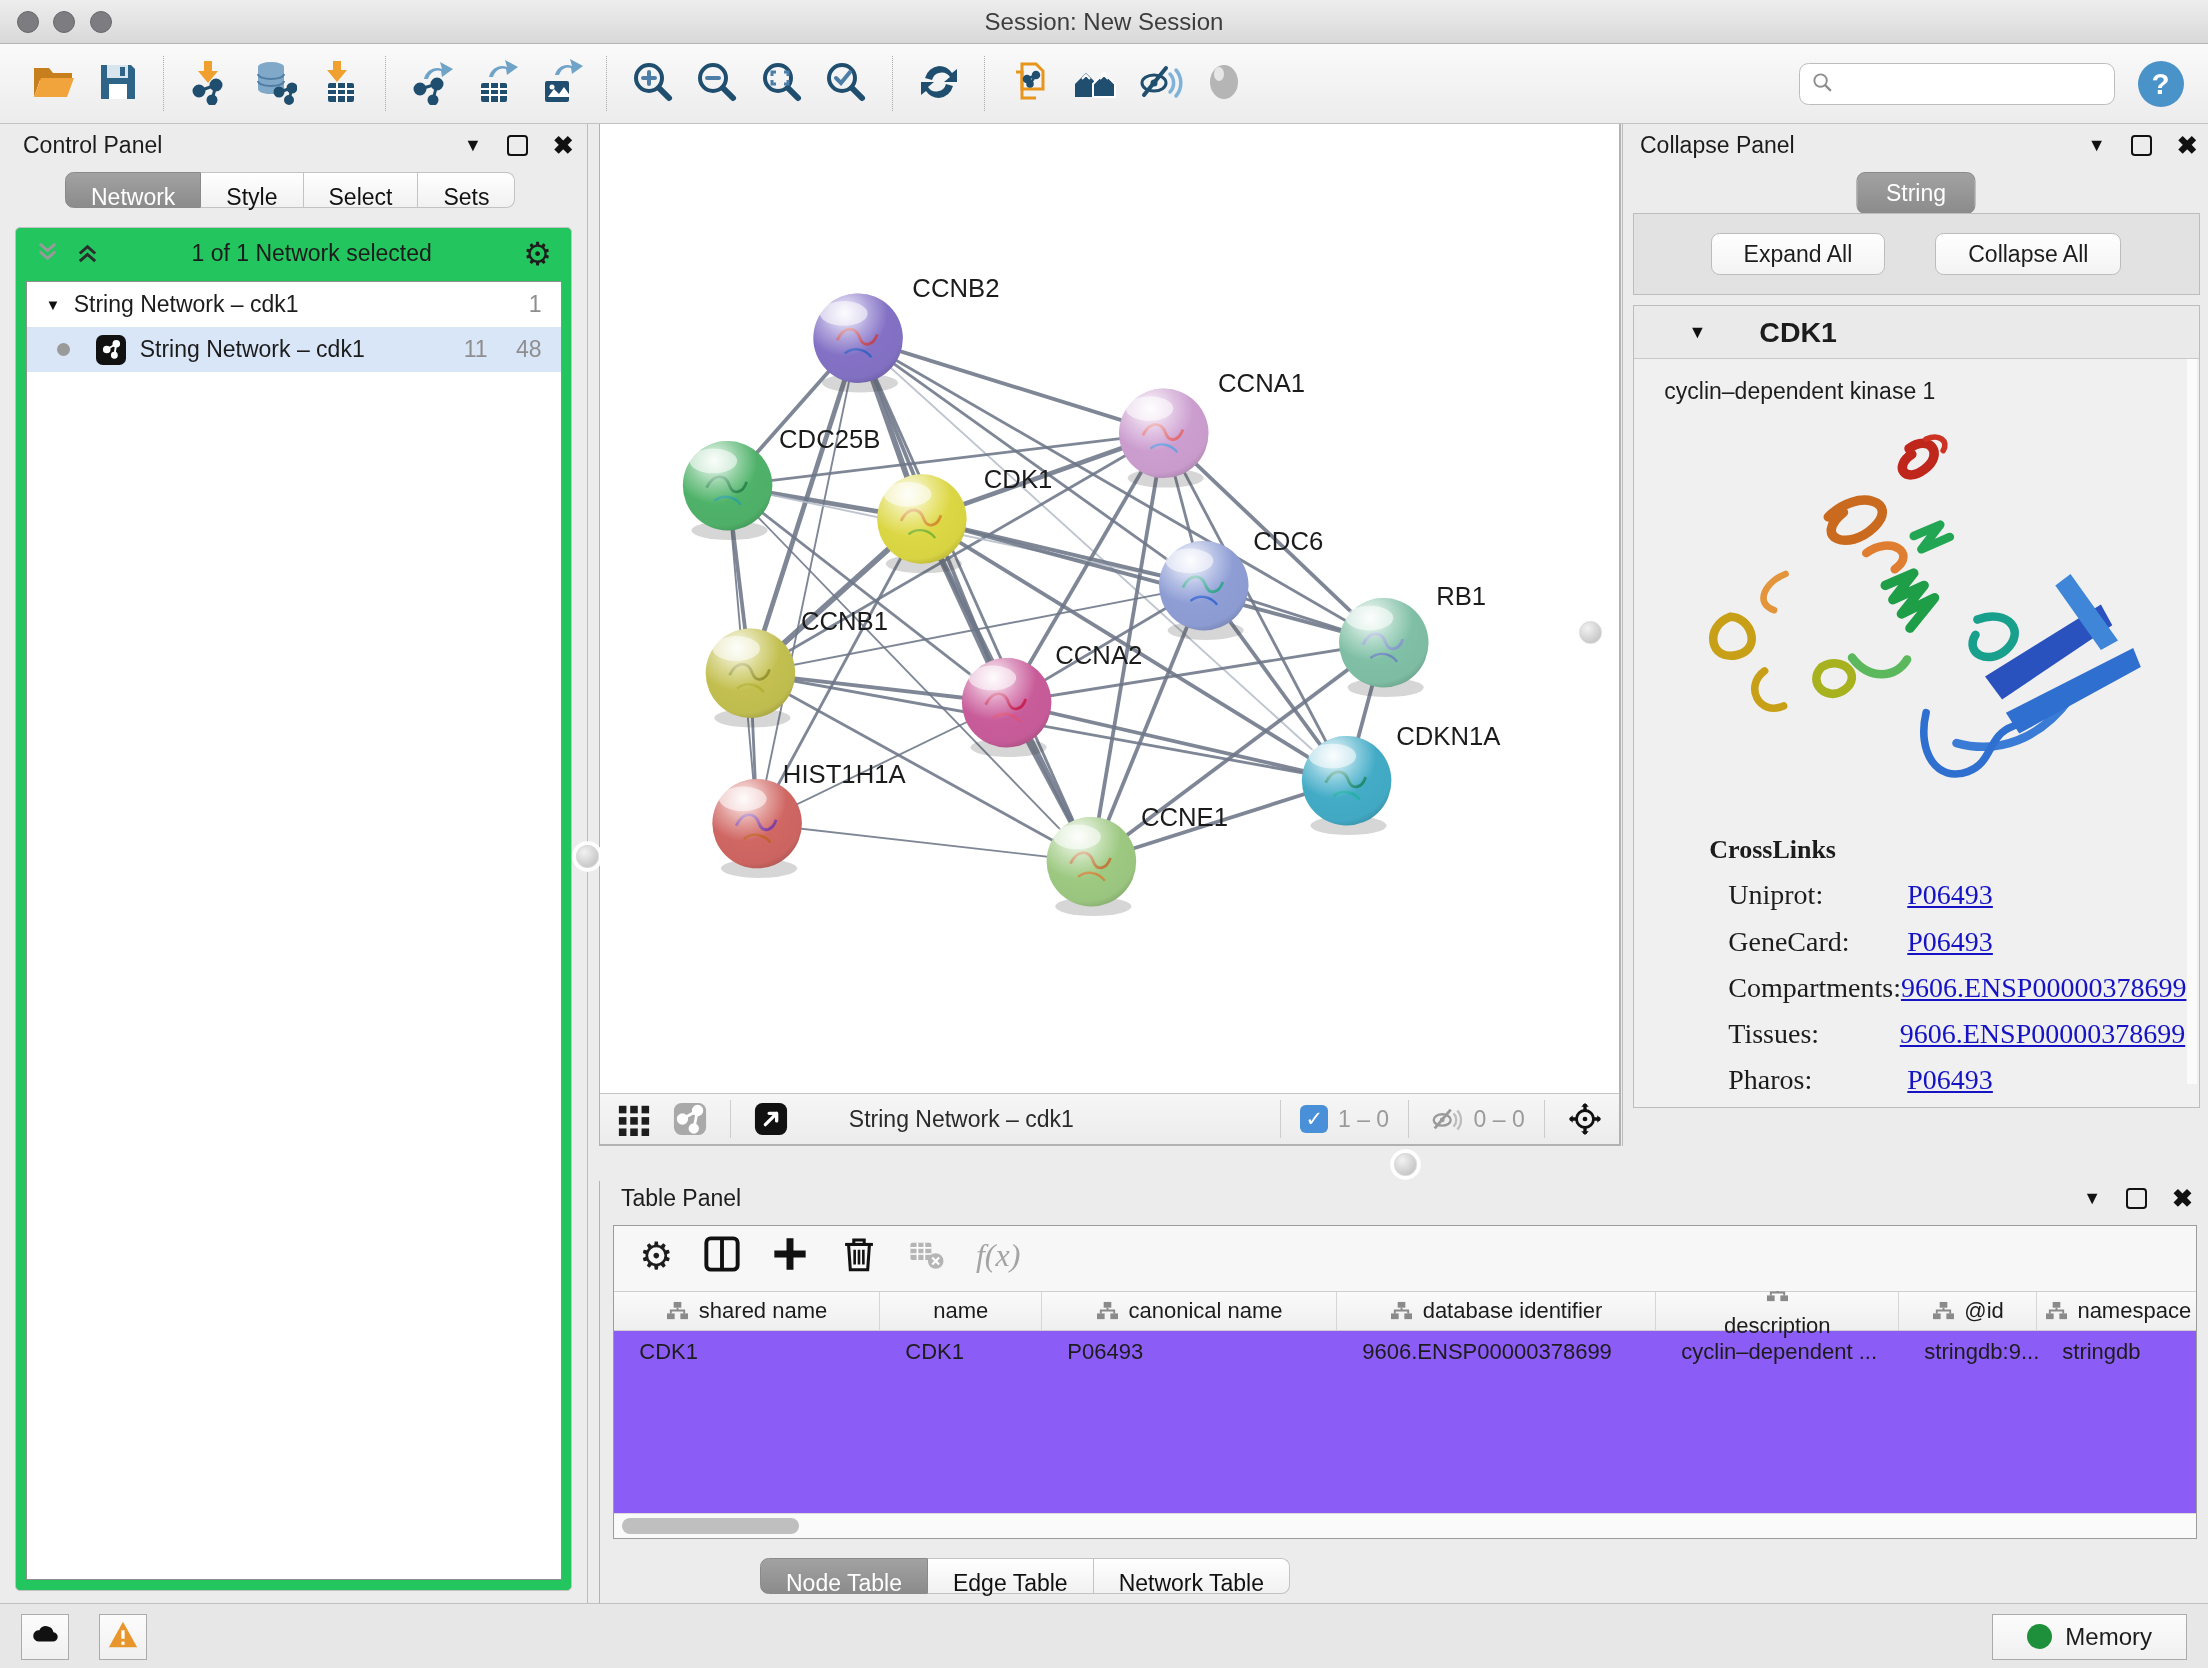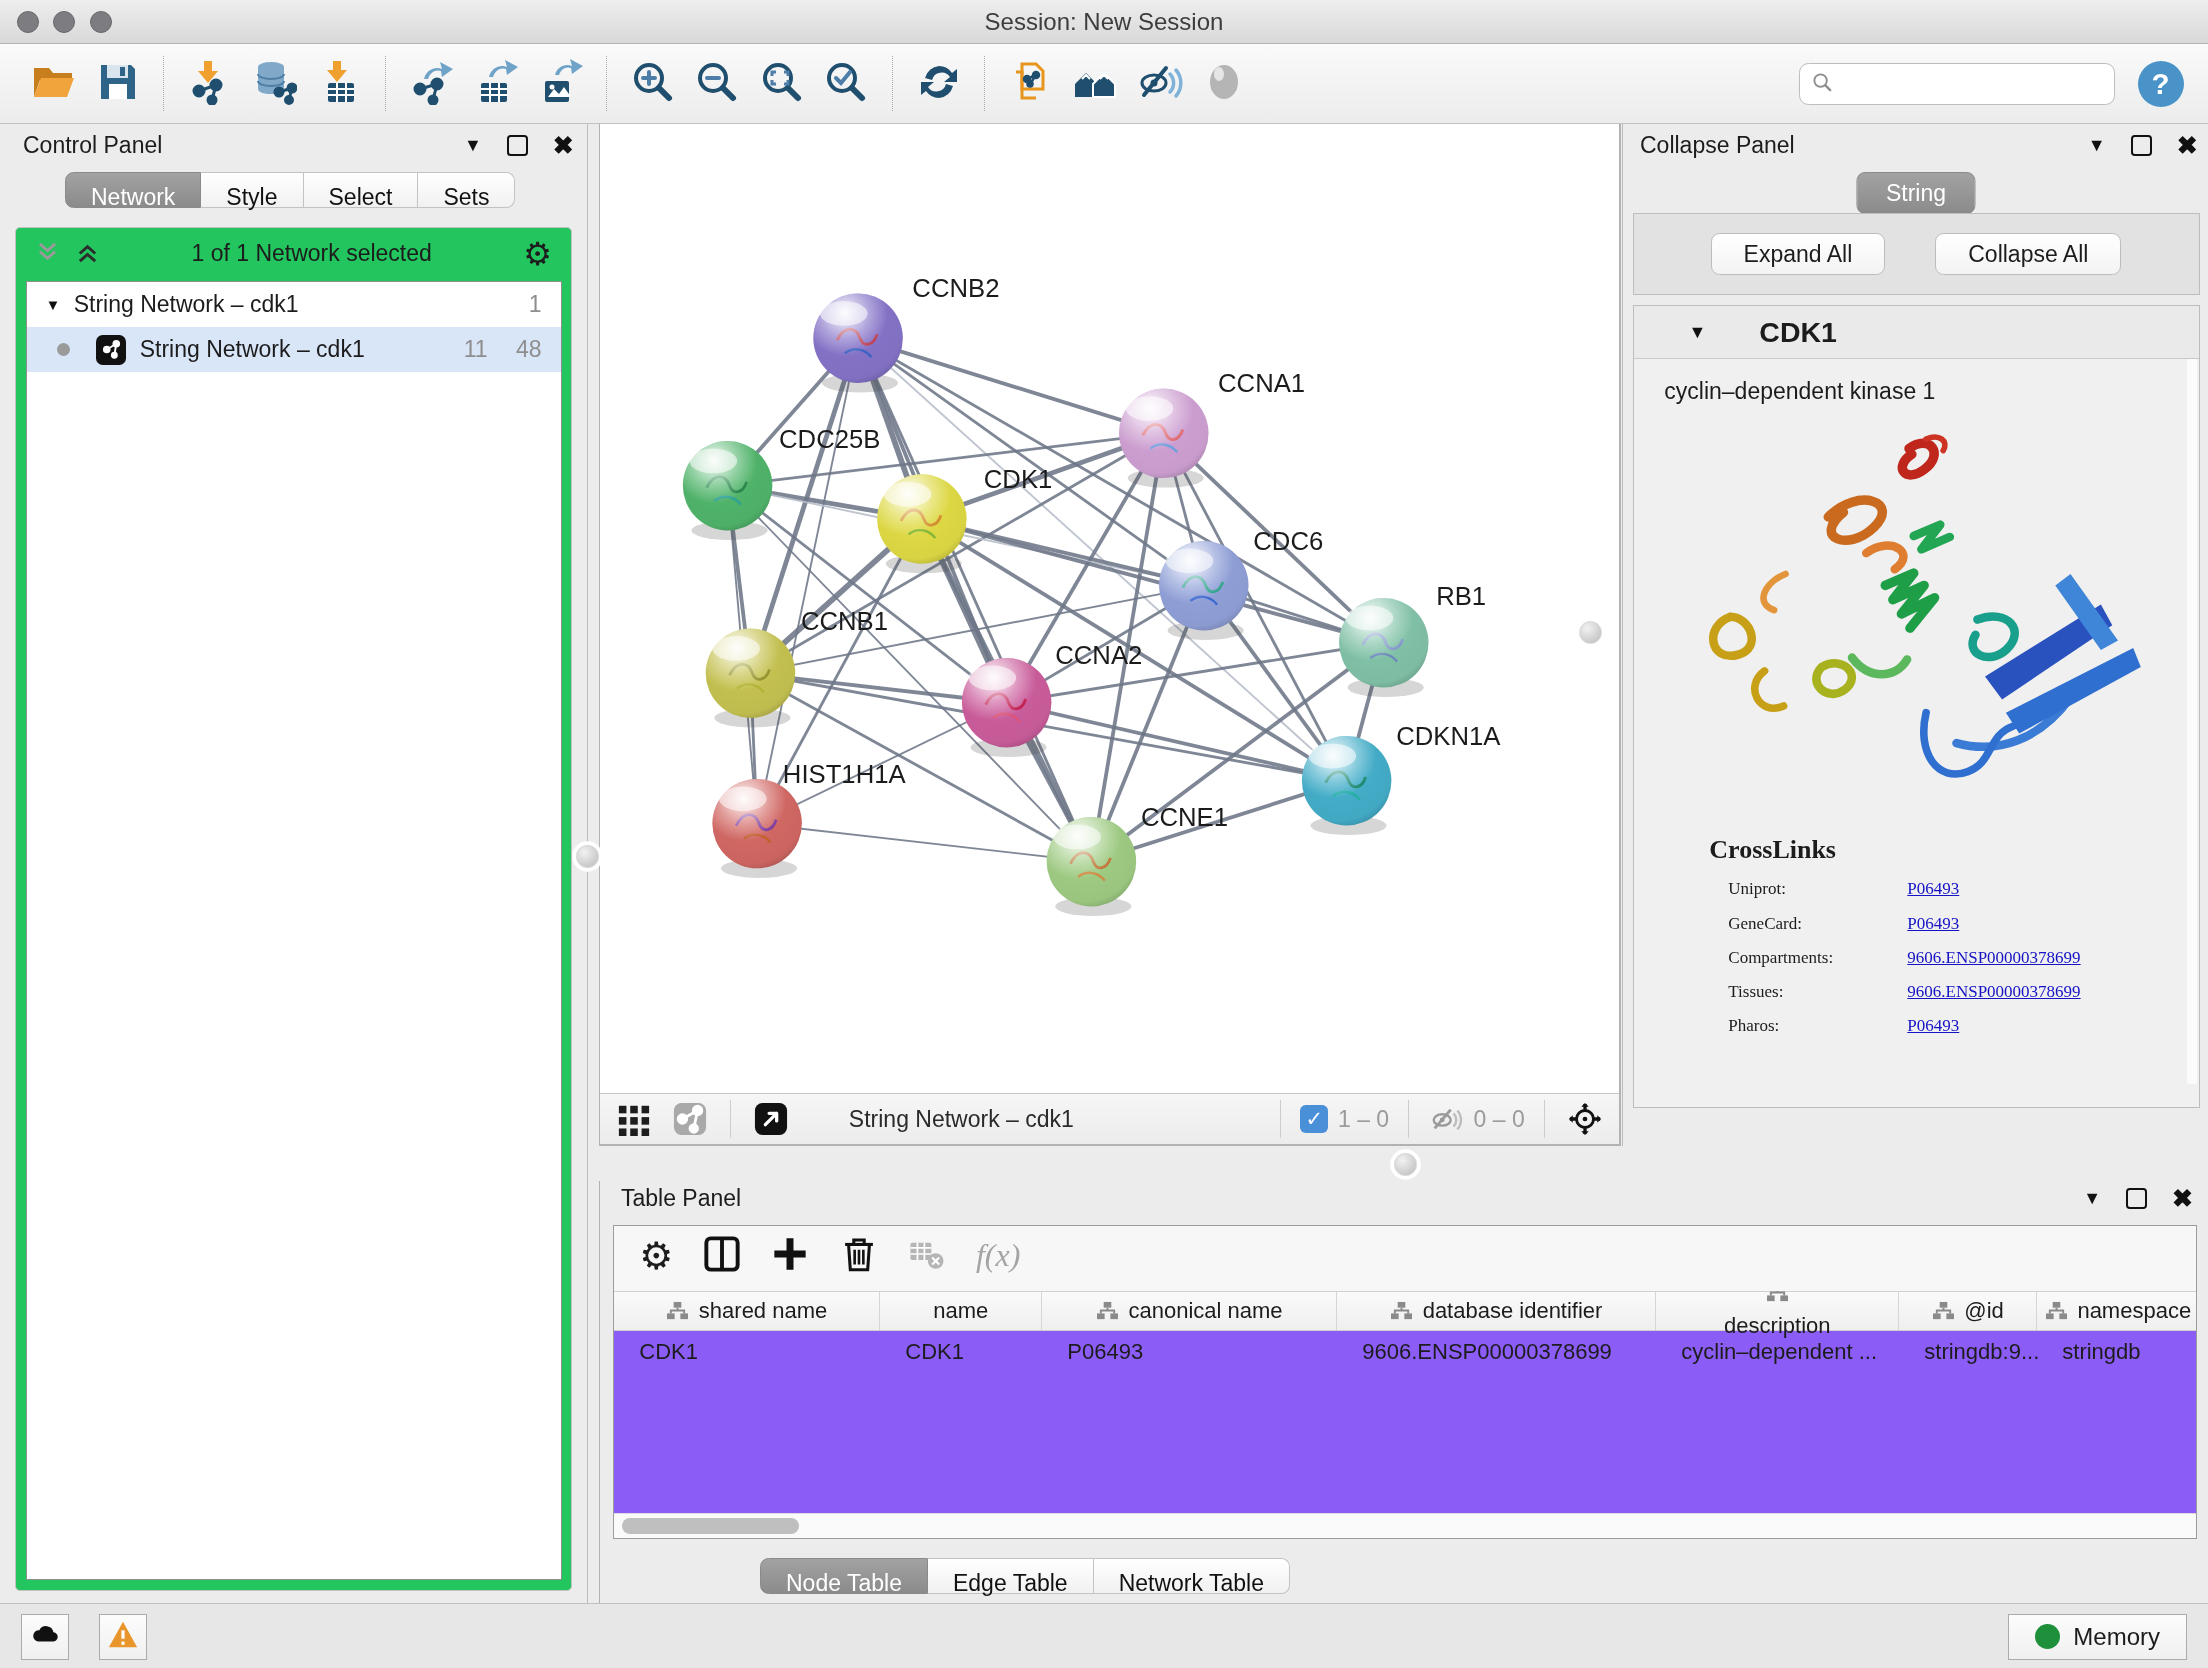--- a/index.html
+++ b/index.html
@@ -88,21 +88,21 @@
   .rp-btn { height:42px; line-height:40px; padding:0 32px; font-size:23px; background:linear-gradient(#ffffff,#f3f3f3);
             border:1px solid #bcbcbc; border-radius:8.6px; }
   .rp-box2 { position:absolute; left:9.5px; right:9.5px; top:181px; bottom:38px; border:1.9px solid #bdbdbd; background:#f0f0f0; }
   .rp-sec-head { height:53px; background:#eaeaea; border-bottom:1px solid #c9c9c9; display:flex; align-items:center; padding-left:55px; gap:53px; }
   .rp-sec-head .gene { font-size:28.5px; font-weight:bold; }
   .rp-sec-body { position:absolute; left:3.8px; right:13.3px; top:53px; bottom:23px; background:#f0f0f0; }
   .rp-desc { position:absolute; left:27px; top:19px; font-size:23px; }
   .protein { position:absolute; left:34px; top:63px; }
   .xlinks { position:absolute; left:0; right:0; top:476px; font-family:Liberation Serif, serif; }
   .xl-title { font-size:26px; font-weight:bold; margin-left:72px; }
-  .xl-row { display:flex; font-size:17px; margin:14.3px 0 0 91px; }
+  .xl-row { display:flex; font-size:28px; margin:14.3px 0 0 91px; }
   .xl-row .lbl { width:179px; }
   .xl-row a { color:#1513c4; text-decoration:underline; }
   .rp-scroll { position:absolute; right:1.9px; top:53px; bottom:23px; width:9.5px; background:#fbfbfb; }
 
   
   .table-panel { position:absolute; left:599px; top:1181px; width:1609px; height:422px; background:#ececec; border-left:1.9px solid #b2b2b2; }
   .tp-head { position:absolute; left:21px; right:15px; top:3.8px; }
   .tp-box { position:absolute; left:13.3px; right:11.4px; top:44px; height:314px; background:#f7f7f7; border:1.9px solid #9c9c9c; }
   .tp-toolbar { height:59px; display:flex; align-items:center; gap:28.5px; padding-left:25px; }
   .tp-toolbar svg { width:40px; height:40px; }
@@ -115,21 +115,21 @@
   .td { font-size:22px; padding:7.6px 0 0 25px; }
   .hscroll { position:absolute; left:0; right:0; bottom:0; height:25px; background:#fafafa; border-top:1px solid #dcdcdc; }
   .hthumb { position:absolute; left:7.6px; top:3.8px; width:177px; height:16px; border-radius:8.6px; background:#bfbfbf; }
   .tp-tabs { position:absolute; left:160px; top:377px; }
 
   
   .status-bar { position:absolute; left:0; right:0; bottom:0; height:65px; background:#e7e7e7; border-top:1px solid #c0c0c0; }
   .sb-btn { position:absolute; top:9.5px; width:48px; height:46px; background:linear-gradient(#fcfcfc,#f0f0f0);
             border:1.9px solid #ababab; display:flex; align-items:center; justify-content:center; }
   .sb-btn svg { width:32px; height:32px; }
-  .mem-btn { position:absolute; right:21px; top:9.5px; height:46px; padding:0 26px; background:linear-gradient(#fcfcfc,#f0f0f0);
+  .mem-btn { position:absolute; right:21px; top:9.5px; height:46px; padding:0 34px; background:linear-gradient(#fcfcfc,#f0f0f0);
              border:1.9px solid #ababab; display:flex; align-items:center; gap:13.3px; font-size:24px; }
   .mem-dot { width:25px; height:25px; border-radius:50%; background:#1e8f3a; }
 </style>
 </head>
 <body>
 
 <div class="titlebar">
   <div class="traffic">
     <span></span>
     <span></span>

